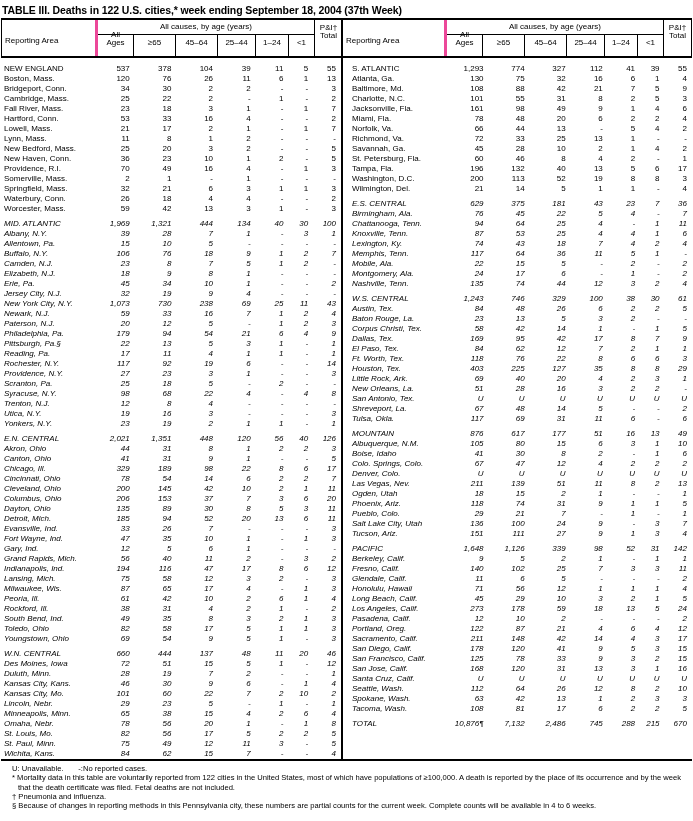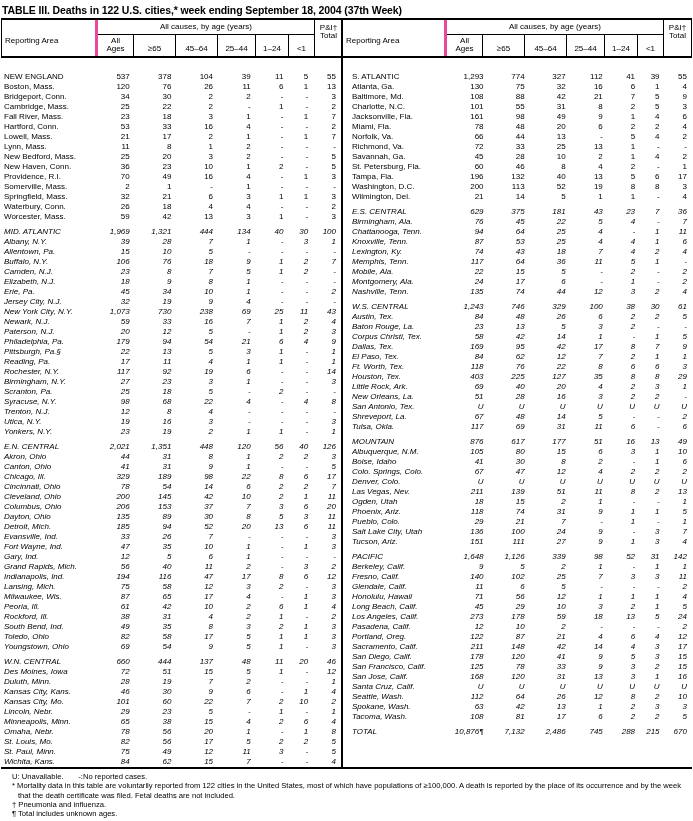--- a/index.html
+++ b/index.html
@@ -22,26 +22,26 @@
   
   .hgrid{
     display:grid;grid-template-rows:15px 21px;
     border-bottom:2px solid #000;font-size:8px;line-height:8.6px;
   }
   .half.left  .hgrid{grid-template-columns:96px 36px 42px 42px 38px 33px 25px 28px;border-left:1px solid #000;}
   .half.right .hgrid{grid-template-columns:104px 36px 42px 42px 38px 33px 25px 28px;border-right:1px solid #000;}
   .h-area{grid-row:1/3;grid-column:1;border-right:3px solid #ec4899;display:flex;align-items:flex-end;padding:0 0 10px 3px;}
   .h-group{grid-row:1;grid-column:2/8;border-bottom:1px solid #000;display:flex;align-items:center;justify-content:center;}
   .h-pi{grid-row:1/3;grid-column:8;border-left:1px solid #000;display:flex;align-items:flex-end;justify-content:center;text-align:center;white-space:pre-line;padding-bottom:15px;}
-  .h-col{grid-row:2;display:flex;align-items:flex-end;justify-content:center;text-align:center;white-space:pre-line;padding-bottom:2px;border-right:1px solid #000;}
+  .h-col{grid-row:2;display:flex;align-items:flex-end;justify-content:center;text-align:center;white-space:pre-line;padding-bottom:8px;border-right:1px solid #000;}
   .h-col.nbr{border-right:none;}
   .gc2{grid-column:2}.gc3{grid-column:3}.gc4{grid-column:4}.gc5{grid-column:5}.gc6{grid-column:6}.gc7{grid-column:7}
   
   .tbody{min-height:695px;padding-top:2px;font-size:8px;line-height:10px;}
-  .section{margin-top:12px;}
+  .section{margin-top:4px;}
   .section + .section{margin-top:5px;font-style:italic;}
   .row{display:flex;height:10px;white-space:nowrap;}
   .cell{display:inline-block;overflow:hidden;}
   .c-area{width:96px;text-align:left;padding-left:3px;}
   .half.right .c-area{width:104px;padding-left:9px;}
   .num{text-align:right;padding-right:5px;box-sizing:border-box;}
   .c0{width:36px}.c1{width:42px}.c2{width:42px}.c3{width:38px}.c4{width:33px}.c5{width:25px}.c6{width:28px}
   
   .footnotes{padding:3px 2px 0 1px;font-size:7.6px;line-height:9.3px;}
   .fn{text-indent:-6px;padding-left:16px;}
@@ -367,21 +367,21 @@
               <span class="cell c-area">Rochester, N.Y.</span>
               <span class="cell num c0">117</span>
               <span class="cell num c1">92</span>
               <span class="cell num c2">19</span>
               <span class="cell num c3">6</span>
               <span class="cell num c4">-</span>
               <span class="cell num c5">-</span>
               <span class="cell num c6">14</span>
             </div>
             <div class="row">
-              <span class="cell c-area">Birmingham, N.Y.</span>
+              <span class="cell c-area">Providence, N.Y.</span>
               <span class="cell num c0">27</span>
               <span class="cell num c1">23</span>
               <span class="cell num c2">3</span>
               <span class="cell num c3">1</span>
               <span class="cell num c4">-</span>
               <span class="cell num c5">-</span>
               <span class="cell num c6">3</span>
             </div>
             <div class="row">
               <span class="cell c-area">Scranton, Pa.</span>
@@ -1430,16 +1430,16 @@
           </div>
         </div>
     </div>
 
   </div>
 
   <div class="footnotes" id="footnotes">
       <div class="fn">U: Unavailable.&nbsp;&nbsp;&nbsp;&nbsp;&nbsp;&nbsp;&nbsp;-:No reported cases.</div>
       <div class="fn">* Mortality data in this table are voluntarily reported from 122 cities in the United States, most of which have populations of ≥100,000. A death is reported by the place of its occurrence and by the week that the death certificate was filed. Fetal deaths are not included.</div>
       <div class="fn">† Pneumonia and influenza.</div>
-      <div class="fn">¶ Total includes unknown ages.</div>
+      <div class="fn">§ Because of changes in reporting methods in this Pennsylvania city, these numbers are partial counts for the current week. Complete counts will be available in 4 to 6 weeks.</div>
     </div>
 
 </div>
 
 </body></html>

